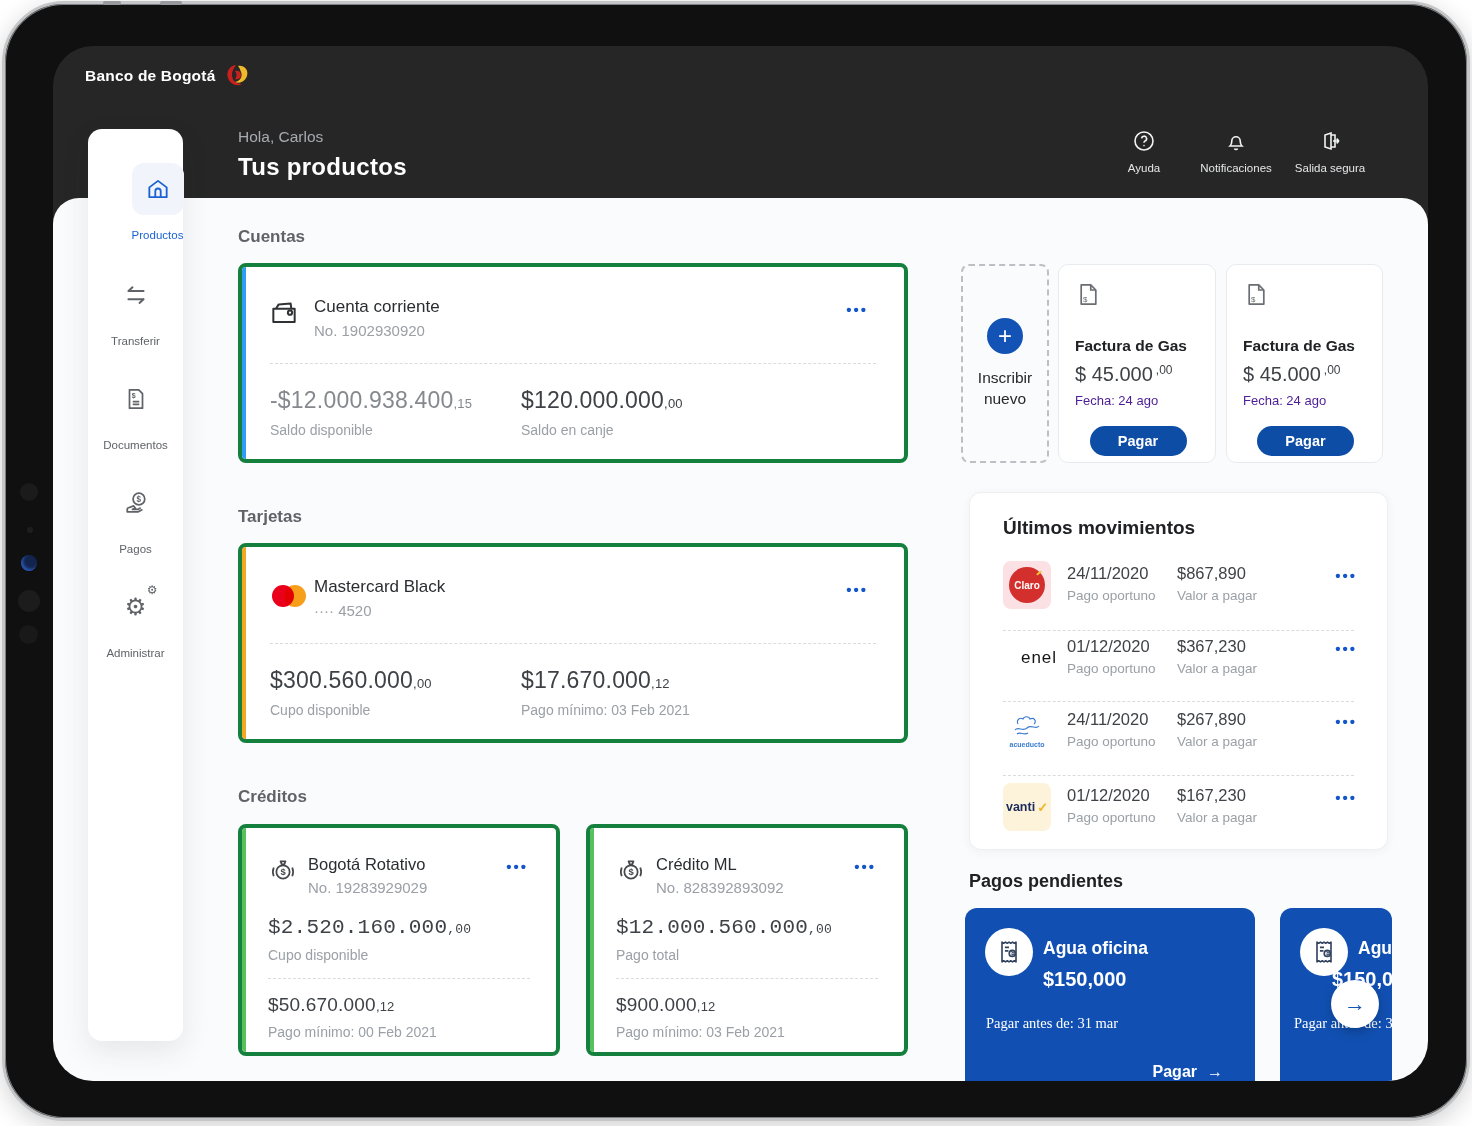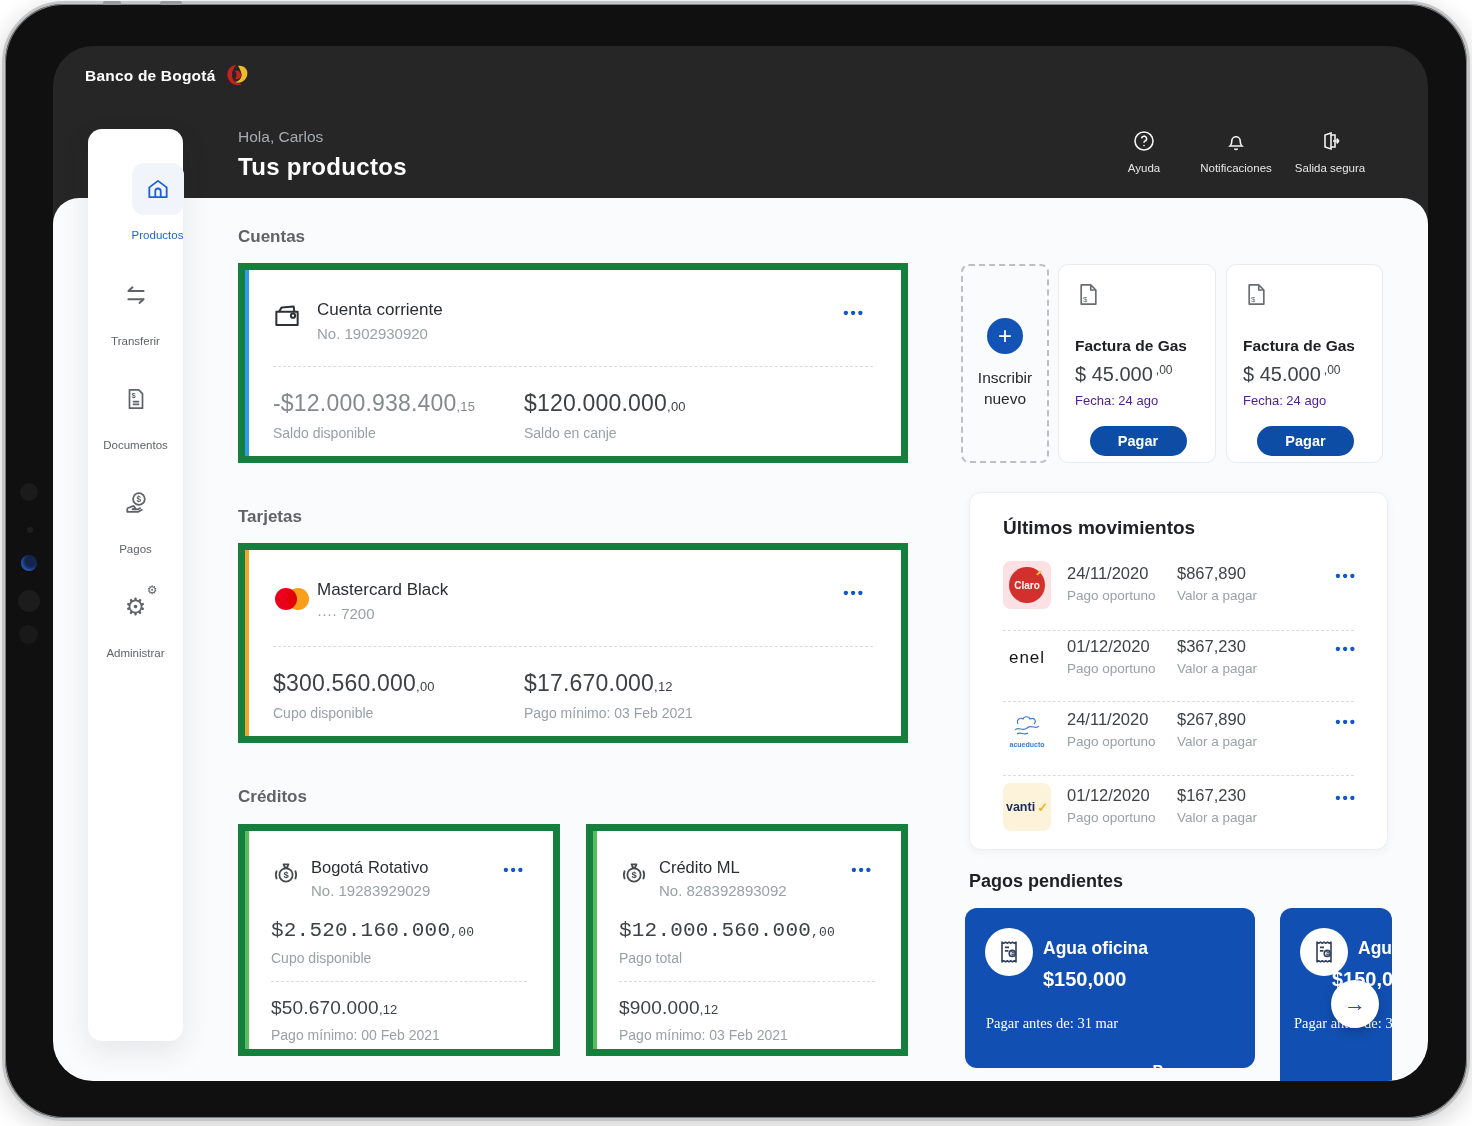--- a/index.html
+++ b/index.html
@@ -36,21 +36,21 @@
   .side-item .ibox { width:52px; height:52px; border-radius:12px; display:flex; align-items:center; justify-content:center; color:#5f6368; }
   .side-item.active .ibox { background:#f1f4fa; color:#1b62d4; }
   .side-item .lbl { margin-top:14px; font-size:11.5px; color:#5f6368; }
   .side-item.active .lbl { color:#1b62d4; }
 
   
   .sec-title { position:absolute; font-size:17px; color:#5f6368; }
   .sec-title.dark { color:#202124; font-weight:bold; font-size:18px; }
 
   
-  .pcard { position:absolute; background:#fff; border:7px solid #15803d; border-radius:0; overflow:hidden; }
+  .pcard { position:absolute; background:#fff; border:4px solid #15803d; border-radius:8px; overflow:hidden; }
   .pcard .accent { position:absolute; left:0; top:0; bottom:0; width:4px; }
   .pcard-head-title { font-size:17px; color:#2a2d31; font-weight:500; }
   .pcard-head-sub { font-size:15px; color:#9aa0a6; margin-top:5px; }
   .menu-dots { position:absolute; color:#1356c9; font-size:15px; letter-spacing:2px; font-weight:bold; cursor:pointer; }
   .dashed-div { position:absolute; border-top:1px dashed #d9dcdf; }
   .amt { font-size:23px; color:#3e4247; letter-spacing:.2px; }
   .amt.light { color:#85898e; }
   .amt .dec { font-size:13px; }
   .amt-lbl { font-size:14px; color:#9aa0a6; margin-top:8px; }
   .amt.md { font-size:21px;font-family:Liberation Mono, monospace; }
@@ -80,21 +80,21 @@
   .mov-col { position:absolute; top:3px; }
   .mov-main { font-size:16.5px; color:#3f4246; }
   .mov-sub { font-size:13.5px; color:#9aa0a6; margin-top:5px; }
   .mov-div { position:absolute; left:33px; right:33px; border-top:1px dashed #d9dcdf; }
 
   
   .logo-claro { background:#fbe0e4; }
   .logo-claro .circ { width:36px; height:36px; border-radius:50%; background:#d32f2c; color:#fff; font-size:10px;
     font-weight:bold; display:flex; align-items:center; justify-content:center; position:relative; }
   .logo-claro .spark { position:absolute; right:3px; top:5px; width:6px; height:2px; background:#f5c331; transform:rotate(-40deg); border-radius:1px; }
-  .logo-enel { background:transparent; color:#141414; font-size:17px; letter-spacing:1px; font-weight:500; }
+  .logo-enel { background:transparent; color:#141414; font-size:17px; letter-spacing:1px; font-weight:500;margin-left:12px; }
   .logo-acueducto { background:transparent; flex-direction:column; gap:1px; }
   .logo-acueducto .txt { font-size:7px; color:#3a7bd0; font-weight:bold; }
   .logo-vanti { background:#fcf3da; }
   .logo-vanti .txt { font-size:12.5px; font-weight:bold; color:#1c2b5e; }
   .logo-vanti .chk { font-size:13px; color:#f0b429; font-weight:bold; margin-left:2px; }
 
   
   .pend-card { position:absolute; background:#1150b2; border-radius:12px; overflow:hidden; color:#fff; }
   .pend-circ { position:absolute; left:20px; top:20px; width:48px; height:48px; border-radius:50%; background:#fff;
     display:flex; align-items:center; justify-content:center; color:#27447e; }
@@ -247,21 +247,21 @@
     <section class="pcard" style="left:185px; top:497px; width:670px; height:200px;">
       <div class="accent" style="background:#f5a623;"></div>
       <div style="position:absolute; left:30px; top:38px;">
         <div style="position:relative; width:34px; height:22px;">
           <span style="position:absolute; left:0; top:0; width:22px; height:22px; border-radius:50%; background:#eb001b;"></span>
           <span style="position:absolute; left:12px; top:0; width:22px; height:22px; border-radius:50%; background:#f79e1b; mix-blend-mode:multiply;"></span>
         </div>
       </div>
       <div style="position:absolute; left:72px; top:30px;">
         <div class="pcard-head-title">Mastercard Black</div>
-        <div class="pcard-head-sub">····  7200</div>
+        <div class="pcard-head-sub">····  4520</div>
       </div>
       <span class="menu-dots" style="right:36px; top:34px;">•••</span>
       <div class="dashed-div" style="left:28px; right:28px; top:96px;"></div>
       <div style="position:absolute; left:28px; top:120px;">
         <div class="amt"><span>$300.560.000</span><span class="dec">,00</span></div>
         <div class="amt-lbl">Cupo disponible</div>
       </div>
       <div style="position:absolute; left:279px; top:120px;">
         <div class="amt"><span>$17.670.000</span><span class="dec">,12</span></div>
         <div class="amt-lbl">Pago mínimo: 03 Feb 2021</div>
@@ -426,21 +426,21 @@
         <div class="mov-col" style="left:207px;">
           <div class="mov-main">$167,230</div>
           <div class="mov-sub">Valor a pagar</div>
         </div>
         <span class="menu-dots" style="right:30px; top:6px;">•••</span>
       </div>
     </section>
 
     <h3 class="sec-title dark" style="left:916px; top:825px;">Pagos pendientes</h3>
 
-    <div class="pend-card" style="left:912px; top:862px; width:290px; height:160px;">
+    <div class="pend-card" style="left:912px; top:862px; width:290px; height:210px;">
       <div class="pend-circ">
         <svg width="28" height="28" viewBox="0 0 24 24" fill="none" stroke="#33435f" stroke-width="1.4" stroke-linejoin="round">
           <path d="M6 3.5 L7.5 4.5 L9 3.5 L10.5 4.5 L12 3.5 L13.5 4.5 L15 3.5 L16.5 4.5 L18 3.5 V20.5 L16.5 19.5 L15 20.5 L13.5 19.5 L12 20.5 L10.5 19.5 L9 20.5 L7.5 19.5 L6 20.5 Z"></path>
           <path d="M8.5 8 H12 M8.5 11 H11.5"></path>
           <circle cx="14.8" cy="13.2" r="2.6"></circle>
           <text x="13.7" y="14.9" font-size="5.5" fill="#33435f" stroke="none" font-weight="bold">$</text>
         </svg>
       </div>
       <div class="pend-title">Agua oficina</div>
       <div class="pend-amt">$150,000</div>

